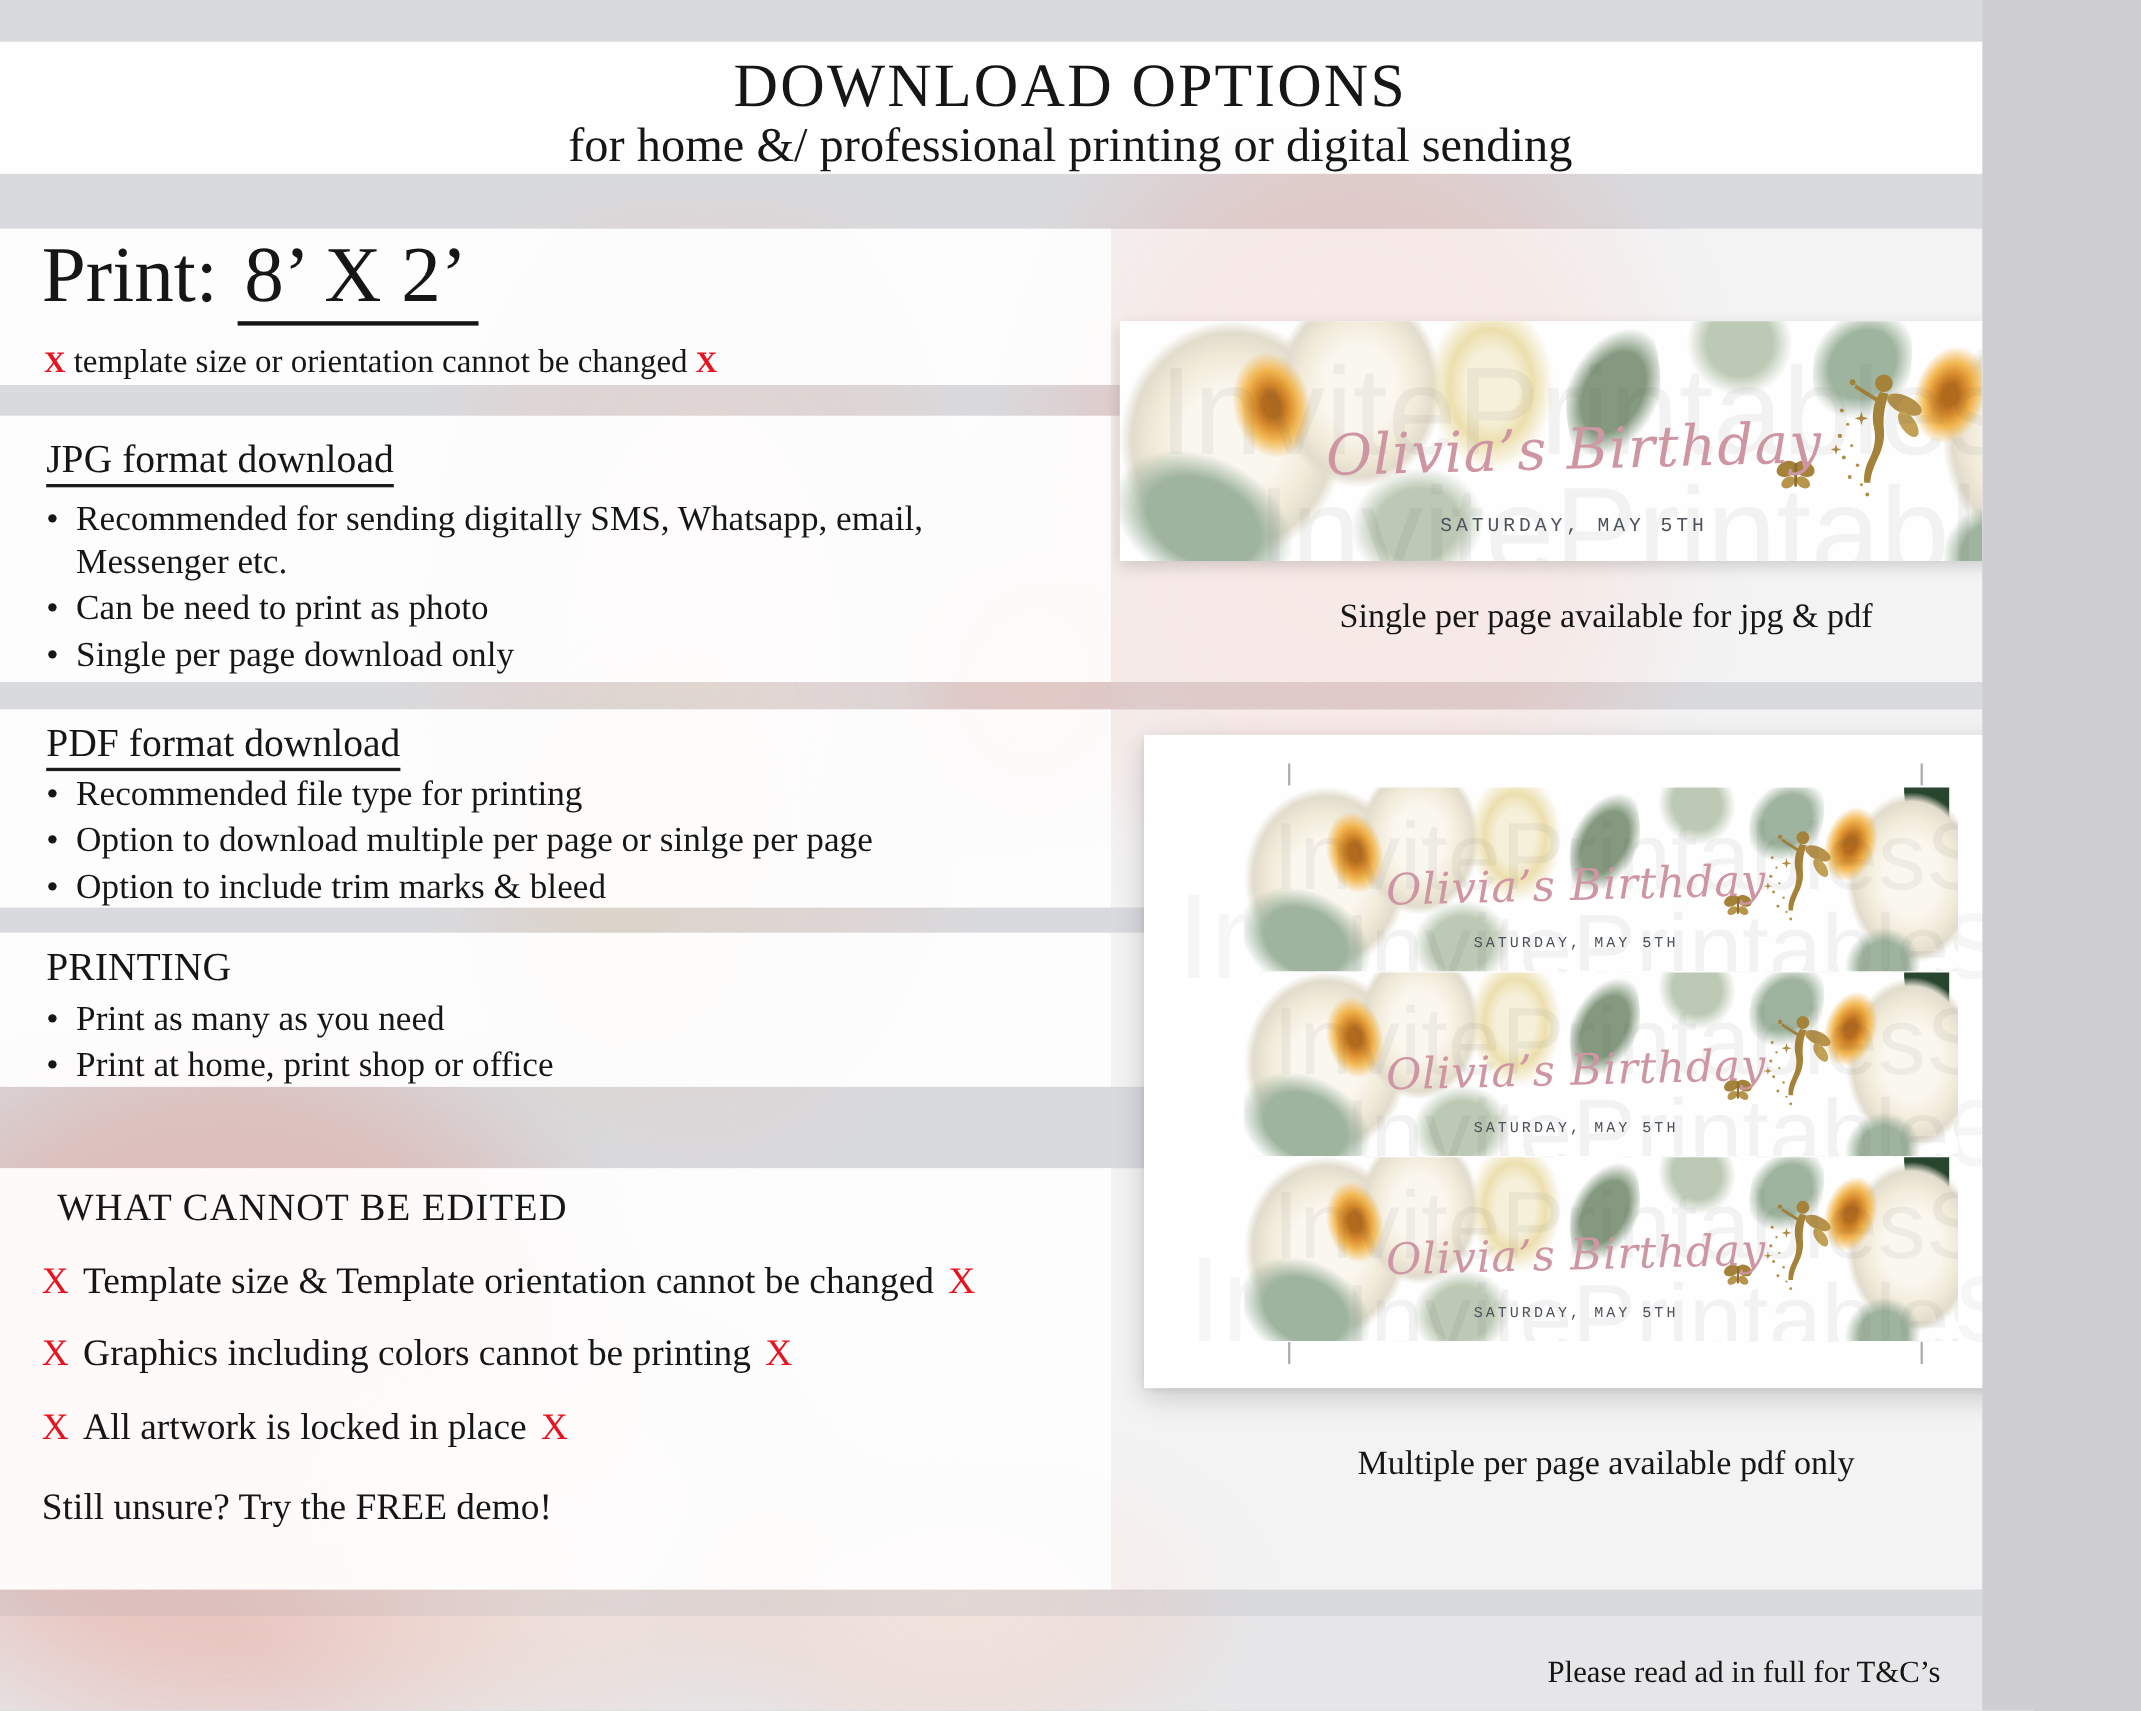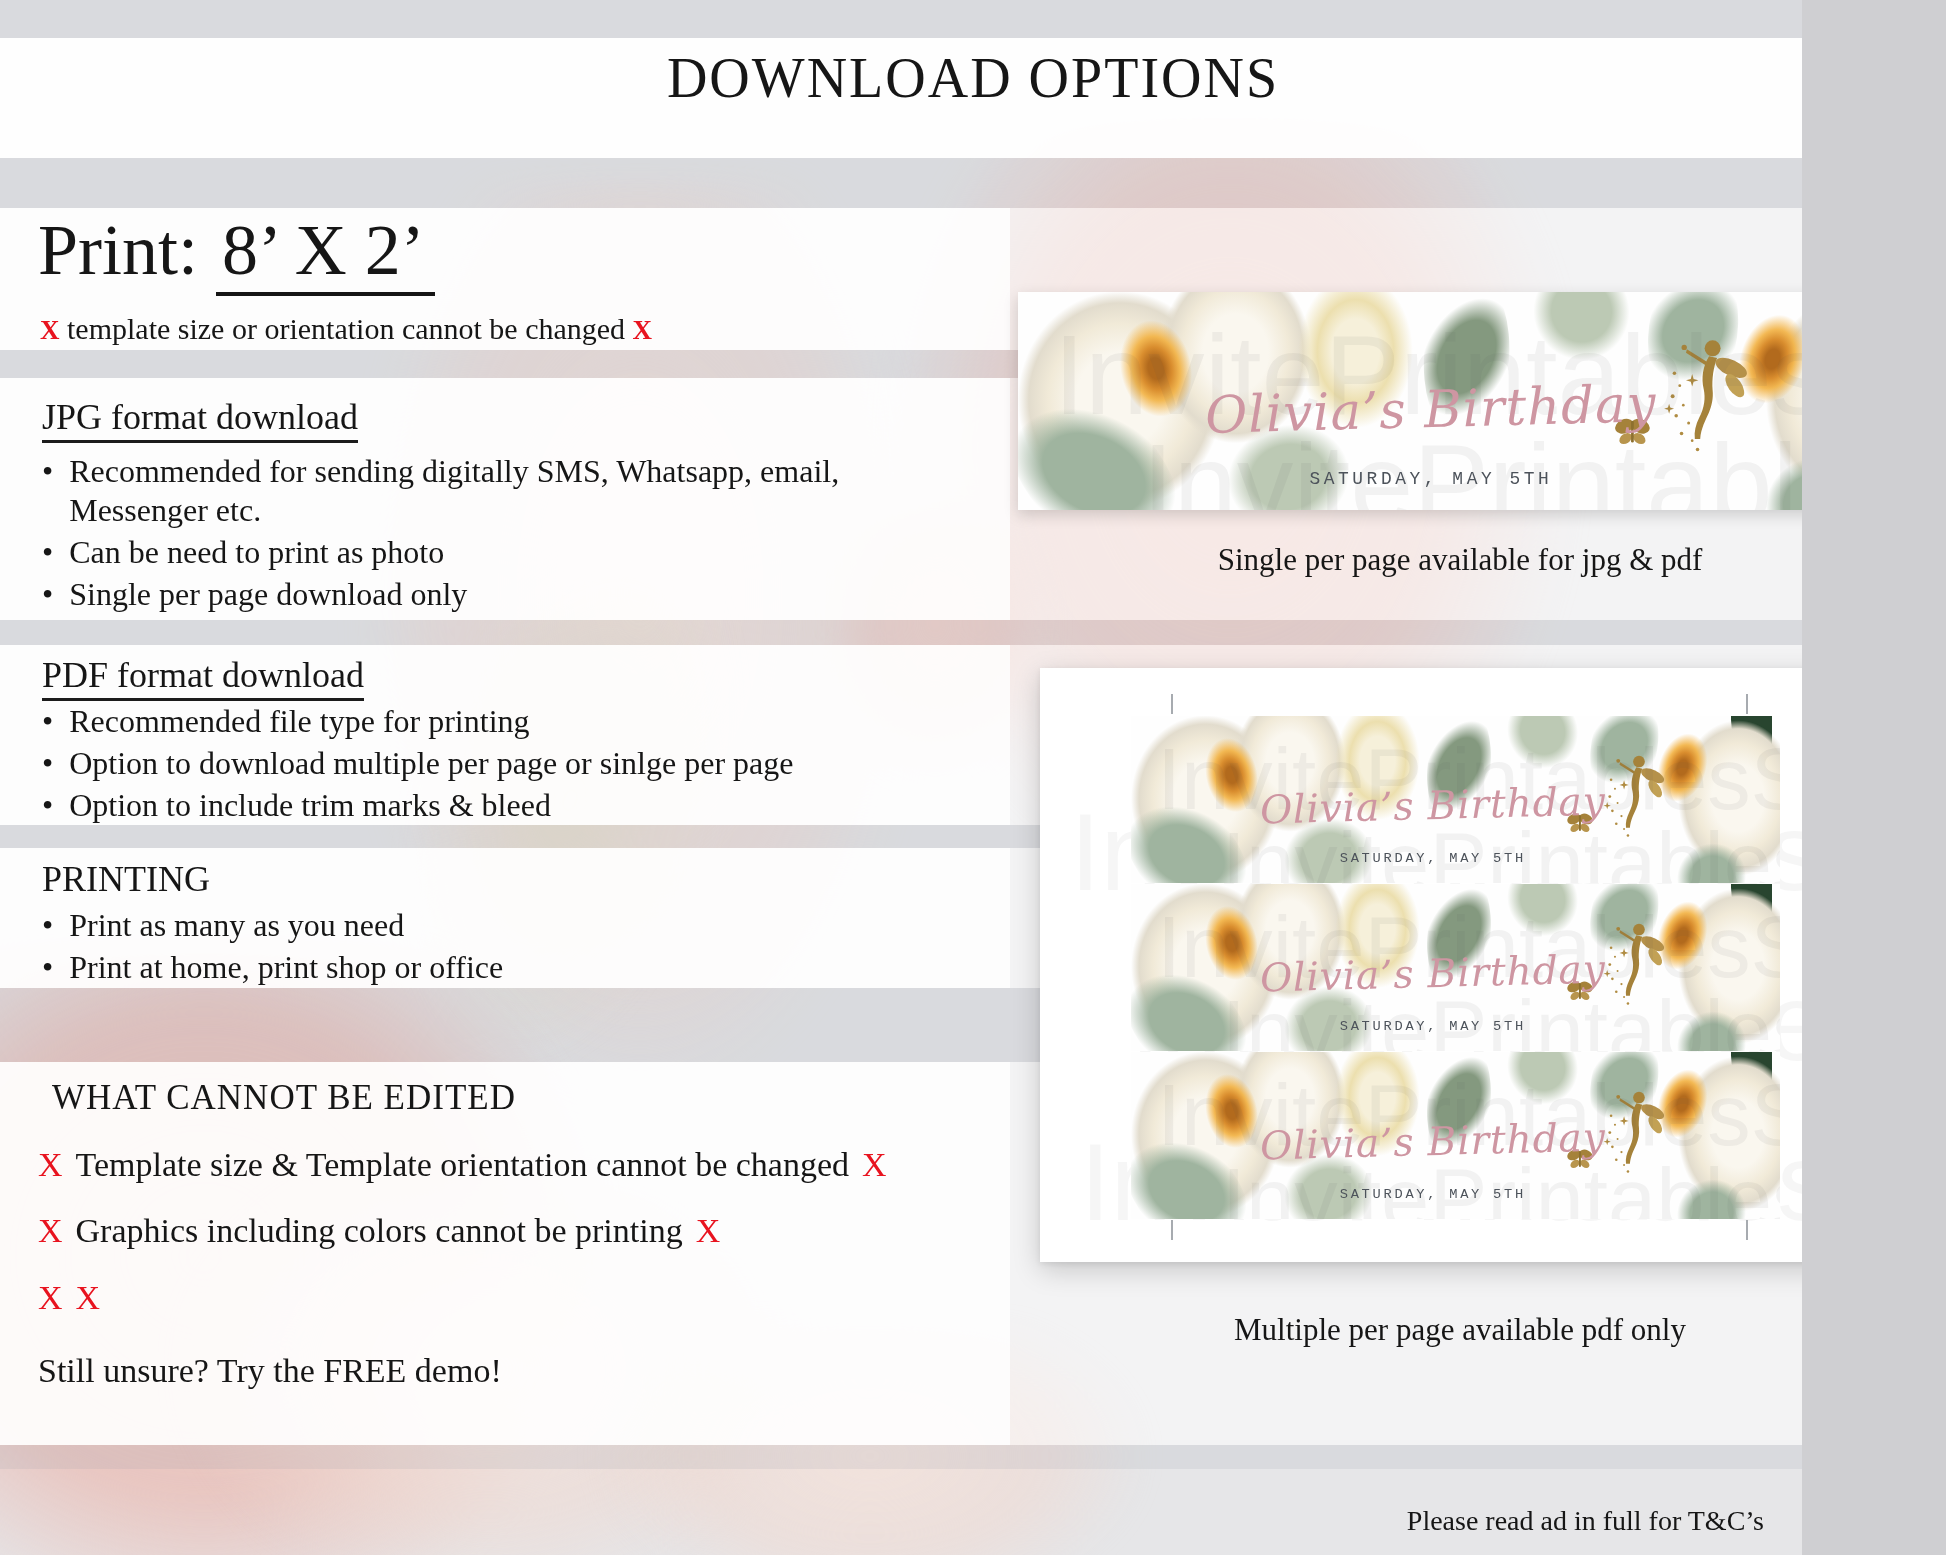--- a/index.html
+++ b/index.html
@@ -106,20 +106,21 @@
   <div class="band" style="top:645px;height:180px"></div>
   <div class="band" style="top:848px;height:140px"></div>
   <div class="band" style="top:1062px;height:383px"></div>
   <div class="leftbox" style="top:208px;height:142px"></div>
   <div class="leftbox" style="top:378px;height:242px"></div>
   <div class="leftbox" style="top:645px;height:180px"></div>
   <div class="leftbox" style="top:848px;height:140px"></div>
   <div class="leftbox" style="top:1062px;height:383px"></div>
 
   <div class="h-title">DOWNLOAD OPTIONS</div>
+  <div class="h-sub">for home &amp;/ professional printing or digital sending</div>
 
   <div class="size-h">
     <span>Print:</span>
     <span class="val">8’ X 2’</span>
   </div>
   <div class="size-note">
     <span class="xs">X</span>
     <span>template size or orientation cannot be changed</span>
     <span class="xs">X</span>
   </div>
@@ -192,20 +193,21 @@
       </div>
 
       <div class="xrow">
         <span class="xr">X</span>
         <span>Graphics including colors cannot be printing</span>
         <span class="xr">X</span>
       </div>
 
       <div class="xrow">
         <span class="xr">X</span>
+        <span>All artwork is locked in place</span>
         <span class="xr">X</span>
       </div>
     </div>
   <div class="cn-footer">Still unsure? Try the FREE demo!</div>
 
   <div class="label-slot slot-single">
   <div class="wlabel">
     <div class="art">
       <i class="petal" style="left:-4%;top:-18%;width:31%;height:135%"></i>
       <i class="petal" style="left:13%;top:-28%;width:23%;height:112%"></i>

